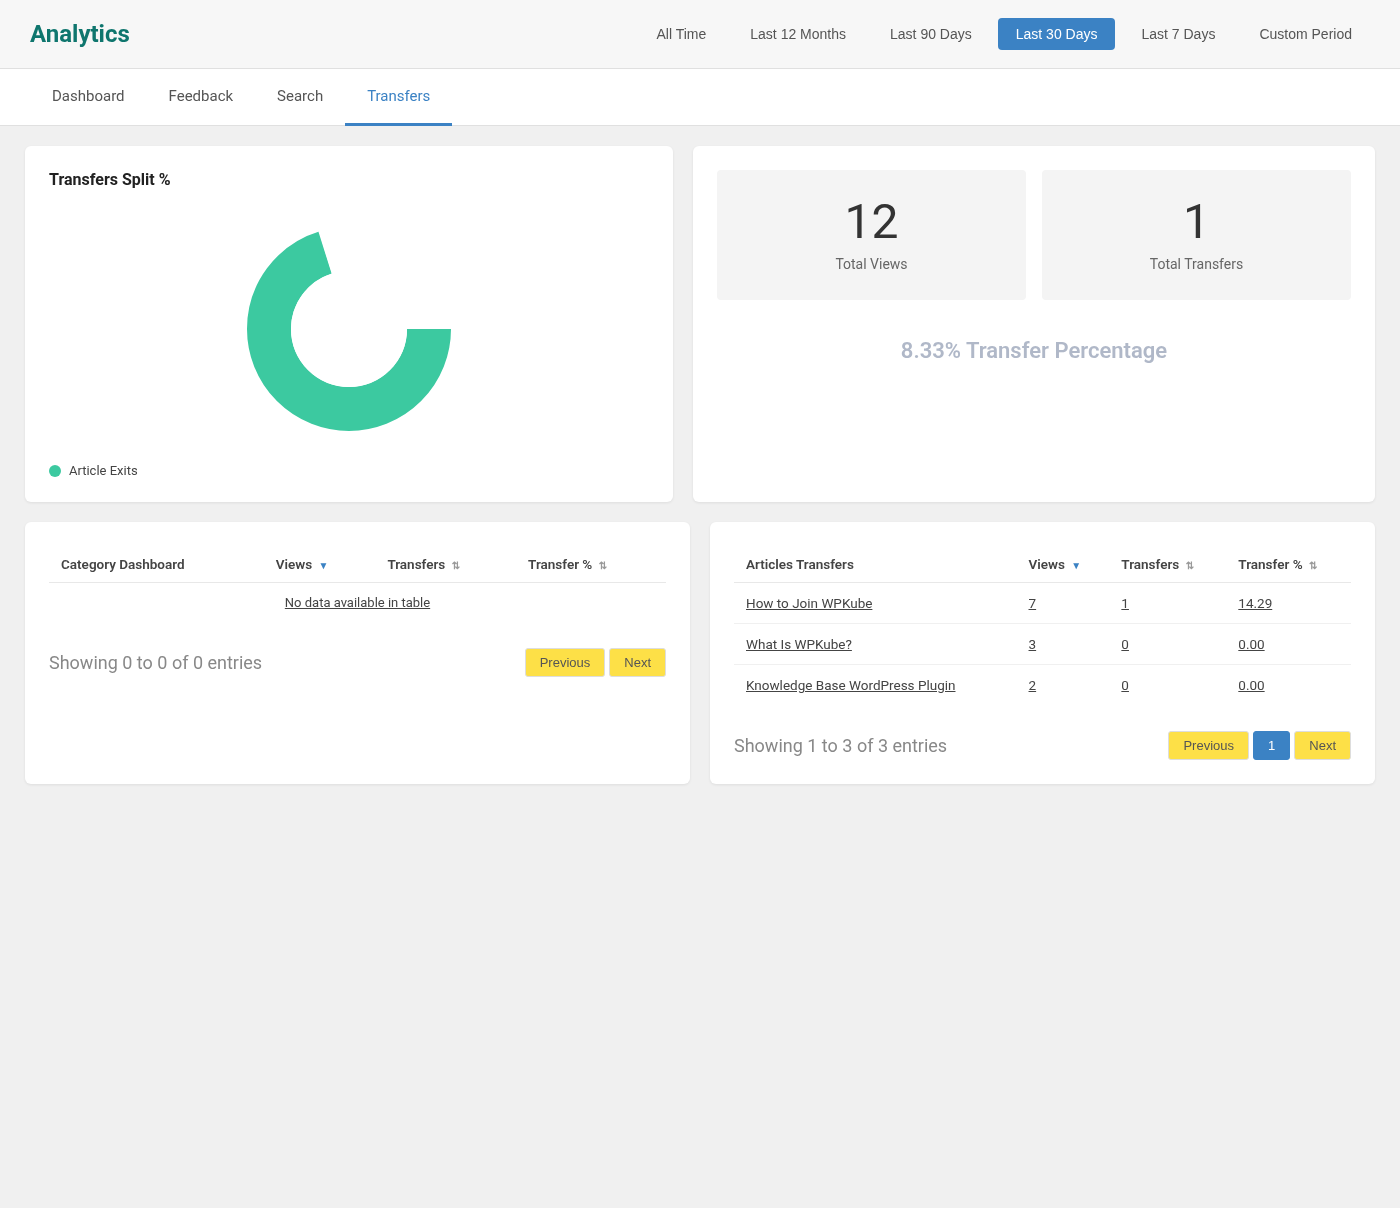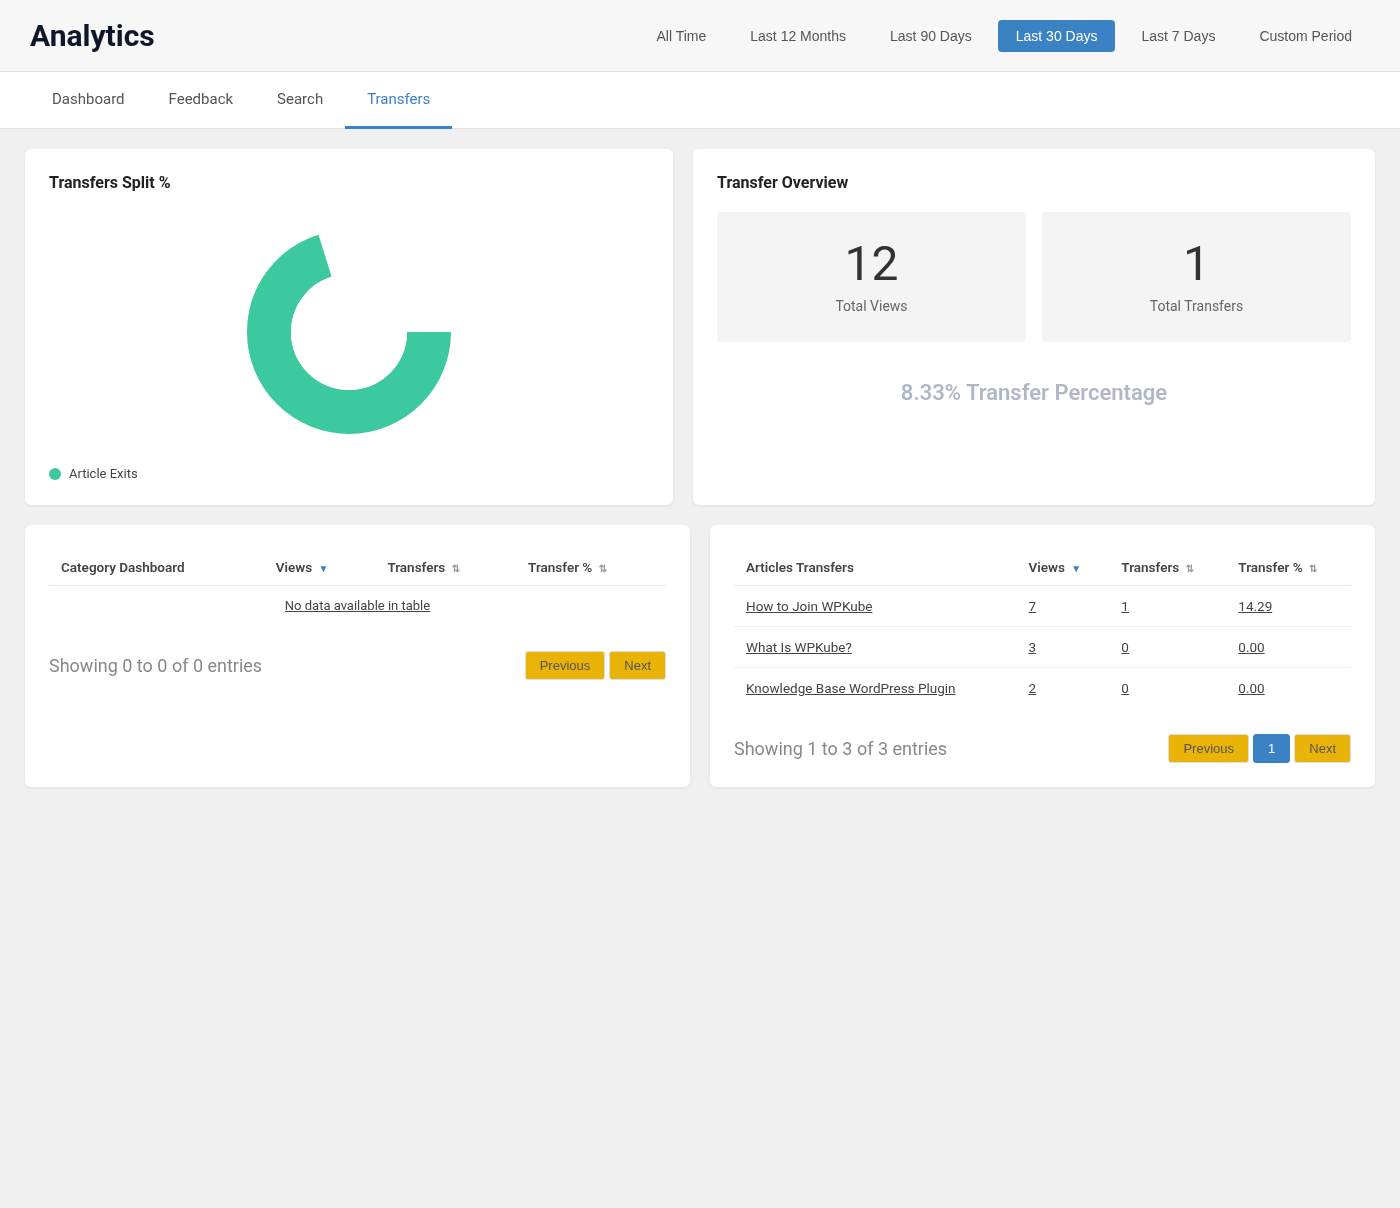--- a/index.html
+++ b/index.html
@@ -11,23 +11,23 @@
 
     
     .header {
       background: #f7f7f7;
       padding: 18px 30px;
       display: flex;
       align-items: center;
       border-bottom: 1px solid #e0e0e0;
     }
     .header-title {
-      font-size: 30px;
+      font-size: 24px;
       font-weight: 700;
-      color: #0f172a;
+      color: #0f766e;
       flex: 0 0 auto;
     }
     .period-nav {
       display: flex;
       align-items: center;
       gap: 8px;
       margin-left: auto;
     }
     .period-btn {
       padding: 8px 18px;
@@ -208,21 +208,21 @@
       font-size: 18px;
       color: #888;
     }
     .pagination {
       display: flex;
       gap: 4px;
     }
     .page-btn {
       padding: 6px 14px;
       border: 1px solid #ddd;
-      background: #eab308;
+      background: #fde047;
       color: #555;
       font-size: 13px;
       cursor: pointer;
       border-radius: 3px;
     }
     .page-btn.active {
       background: #3b82c4;
       color: #fff;
       border-color: #3b82c4;
     }
@@ -275,21 +275,20 @@
           <circle cx="110" cy="110" r="58" fill="white"></circle>
         </svg>
       </div>
       <div class="legend">
         <div class="legend-dot"></div>
         <span>Article Exits</span>
       </div>
     </div>
 
     <div class="card card-overview">
-      <div class="card-title">Transfer Overview</div>
       <div class="stats-row">
         <div class="stat-box">
           <div class="stat-number">12</div>
           <div class="stat-label">Total Views</div>
         </div>
         <div class="stat-box">
           <div class="stat-number">1</div>
           <div class="stat-label">Total Transfers</div>
         </div>
       </div>

